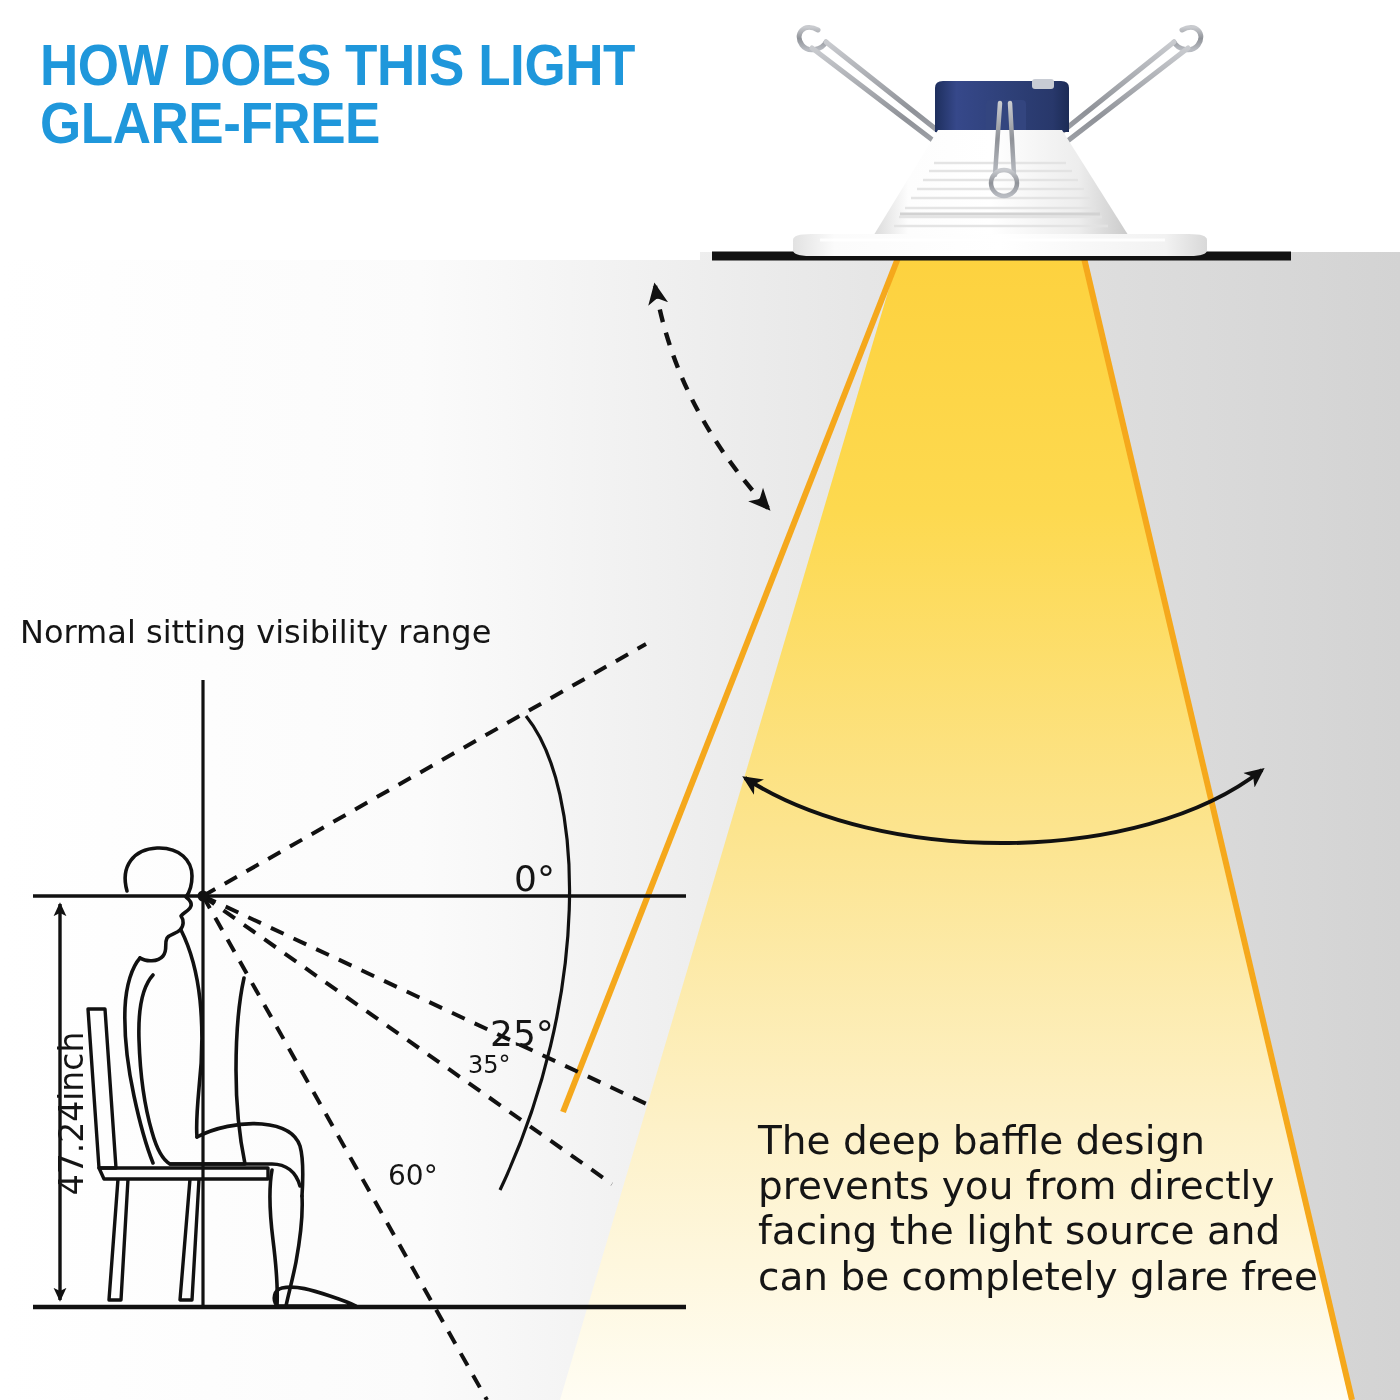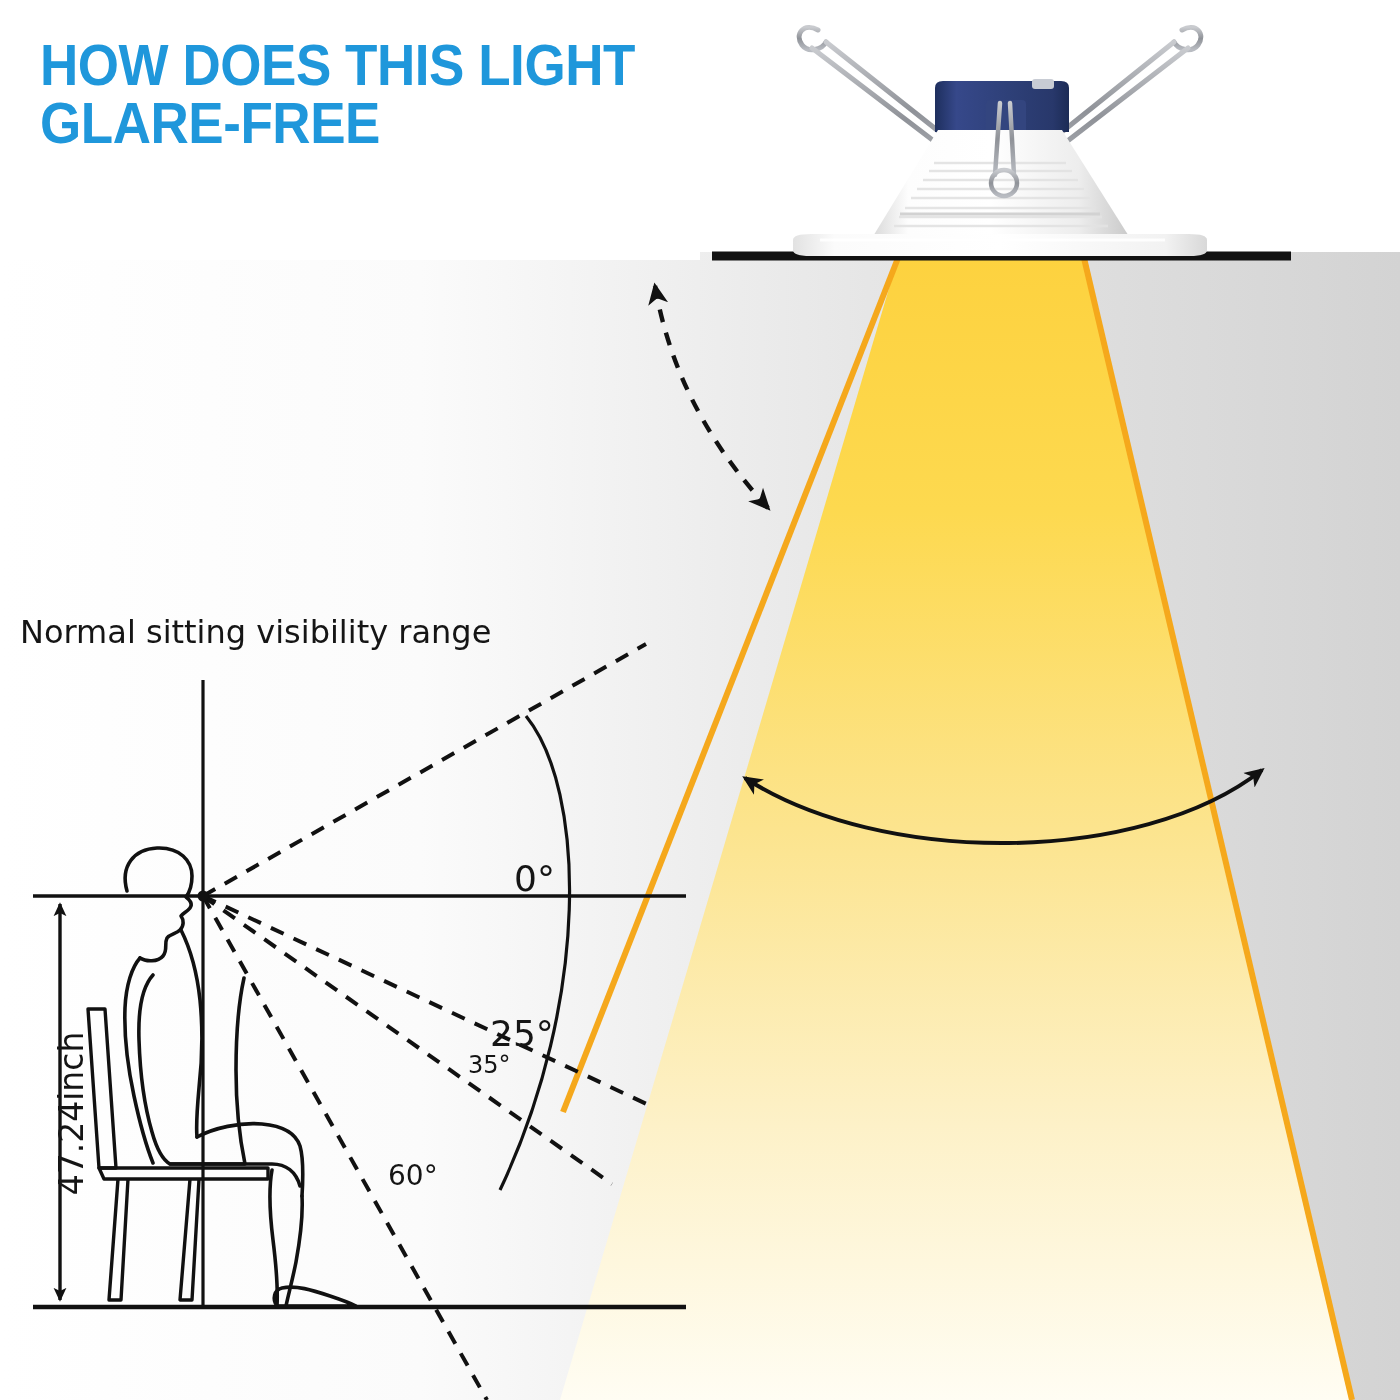--- a/index.html
+++ b/index.html
@@ -273,14 +273,18 @@
   <div class="lbl lbl-normal">Normal sitting visibility range</div>
 
 
   <div class="lbl lbl-deg0">0°</div>
   <div class="lbl lbl-deg25">25°</div>
   <div class="lbl lbl-deg35">35°</div>
   <div class="lbl lbl-deg60">60°</div>
 
   <div class="lbl lbl-inch">47.24inch</div>
 
+  <div class="lbl lbl-desc">The deep baffle design
+prevents you from directly
+facing the light source and
+can be completely glare free</div>
 
 </div>
 
 </body></html>

